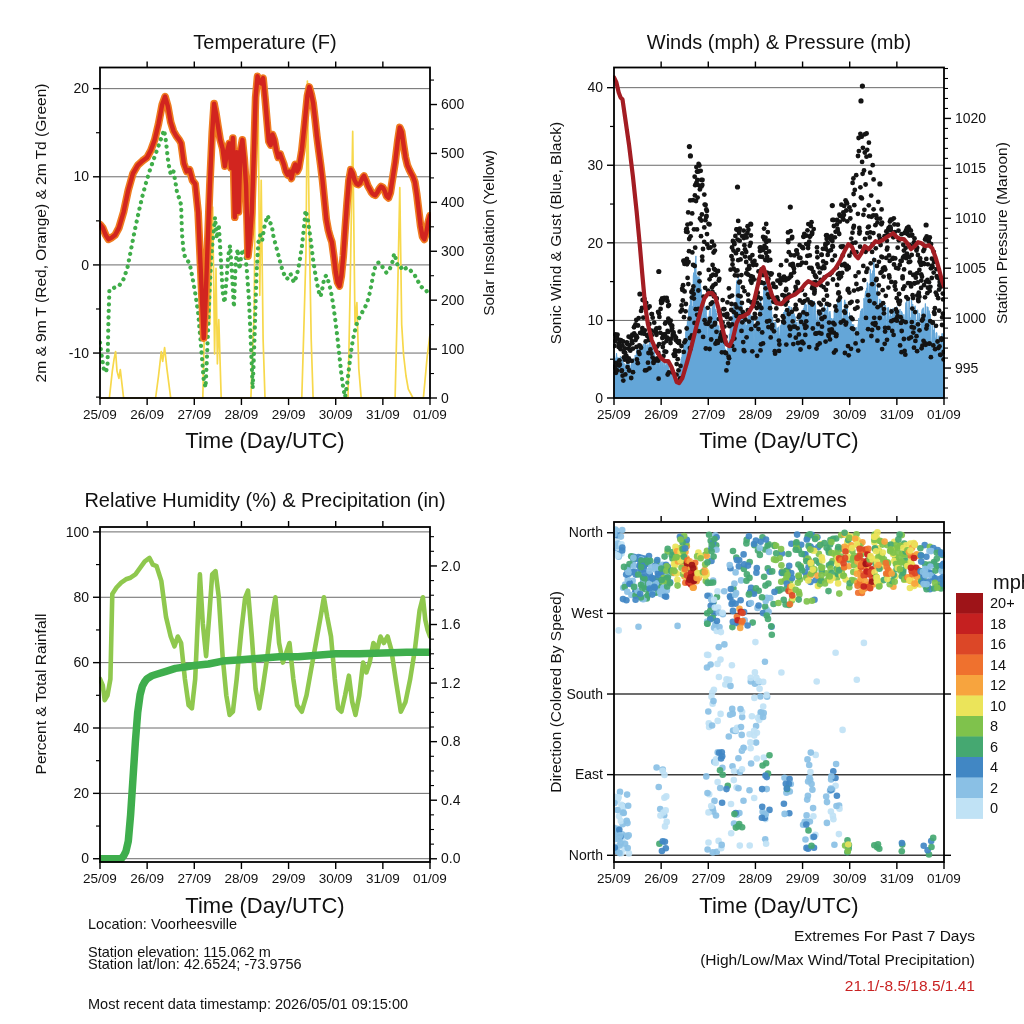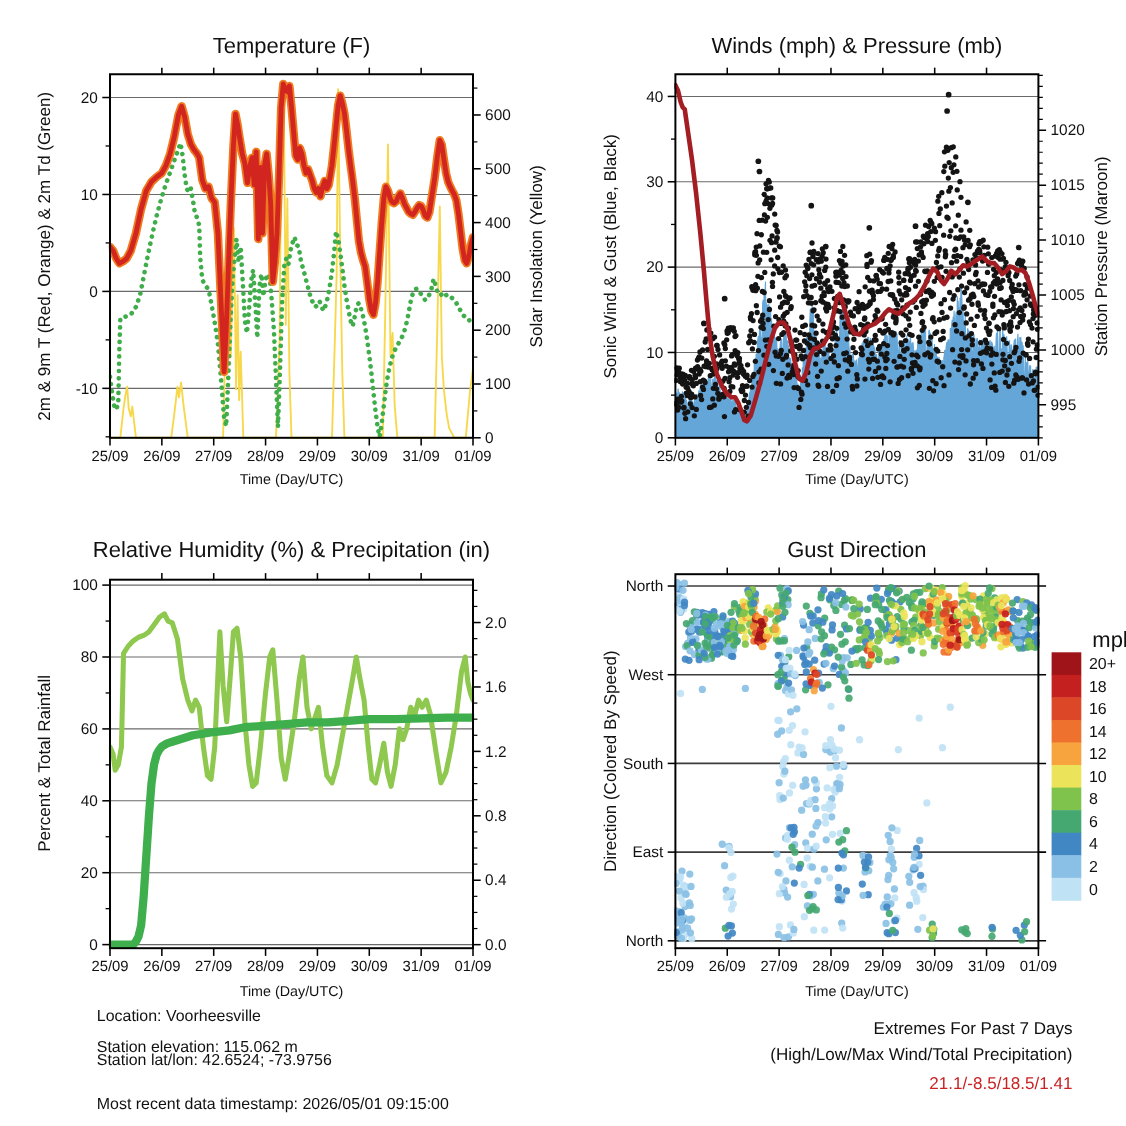--- a/index.html
+++ b/index.html
@@ -1,20 +1,20 @@
 <!DOCTYPE html>
 <html><head>
 <meta charset="utf-8">
 <style>
   html,body{margin:0;padding:0;background:#fff}
   #fig{position:relative;width:1024px;height:1024px;background:#fff;color:#111;
        font-family:"Liberation Sans",sans-serif;overflow:hidden}
   .t{position:absolute;white-space:nowrap}
   .title{font-size:20px;transform:translateX(-50%)}
-  .xlab{font-size:13px;transform:translateX(-50%)}
+  .xlab{font-size:22px;transform:translateX(-50%)}
   .ylab{font-size:15.5px;transform:translate(-50%,-50%) rotate(-90deg);transform-origin:center}
   .foot{font-size:14.5px;left:88px}
   .extr{font-size:15.5px;right:49px;text-align:center}
   .red{color:#c92323;font-weight:normal}
   .mph{font-size:20px}
   svg{position:absolute;left:0;top:0}
 </style>
 </head>
 <body>
 
@@ -2873,21 +2873,21 @@
         <rect x="956" y="777.5" width="27" height="20.9" fill="#8ac0e5"></rect>
         <text x="990" y="792.75" text-anchor="start" font-size="14.5" fill="#111">2</text>
         <rect x="956" y="798" width="27" height="20.9" fill="#c0e2f5"></rect>
         <text x="990" y="813.25" text-anchor="start" font-size="14.5" fill="#111">0</text>
       </g>
     </svg>
 
   <div class="t title" style="left:265px;top:31px">Temperature (F)</div>
   <div class="t title" style="left:265px;top:489px">Relative Humidity (%) &amp; Precipitation (in)</div>
   <div class="t title" style="left:779px;top:31px">Winds (mph) &amp; Pressure (mb)</div>
-  <div class="t title" style="left:779px;top:489px">Gust Direction</div>
+  <div class="t title" style="left:779px;top:489px">Wind Extremes</div>
 
   <div class="t ylab" style="left:41px;top:233px">2m &amp; 9m T (Red, Orange) &amp; 2m Td (Green)</div>
   <div class="t ylab" style="left:489px;top:233px">Solar Insolation (Yellow)</div>
   <div class="t ylab" style="left:556px;top:233px">Sonic Wind &amp; Gust (Blue, Black)</div>
   <div class="t ylab" style="left:1002px;top:233px">Station Pressure (Maroon)</div>
   <div class="t ylab" style="left:41px;top:694px">Percent &amp; Total Rainfall</div>
   <div class="t ylab" style="left:556px;top:692px">Direction (Colored By Speed)</div>
 
   <div class="t xlab" style="left:265px;top:428px">Time (Day/UTC)</div>
   <div class="t xlab" style="left:779px;top:428px">Time (Day/UTC)</div>

